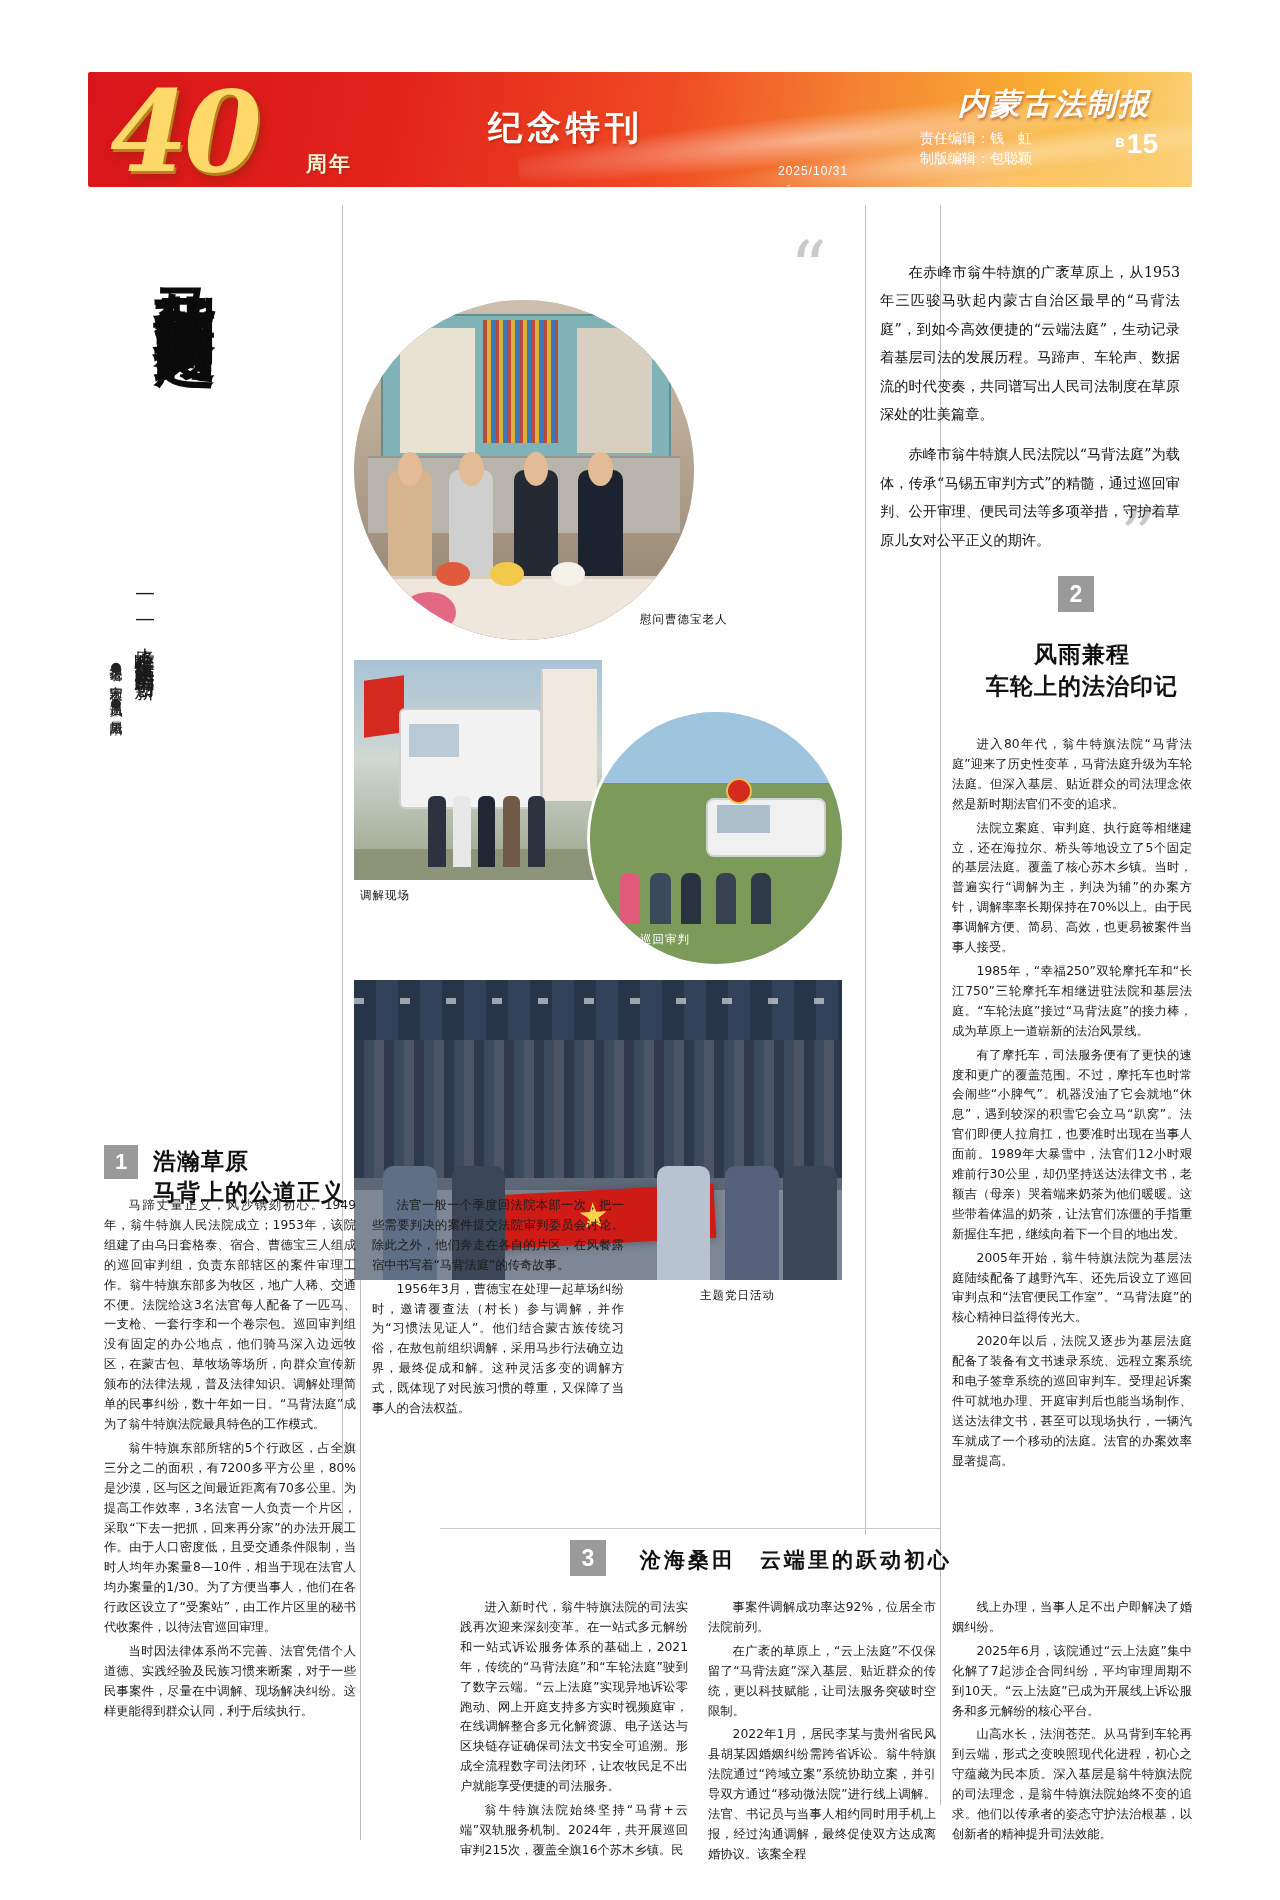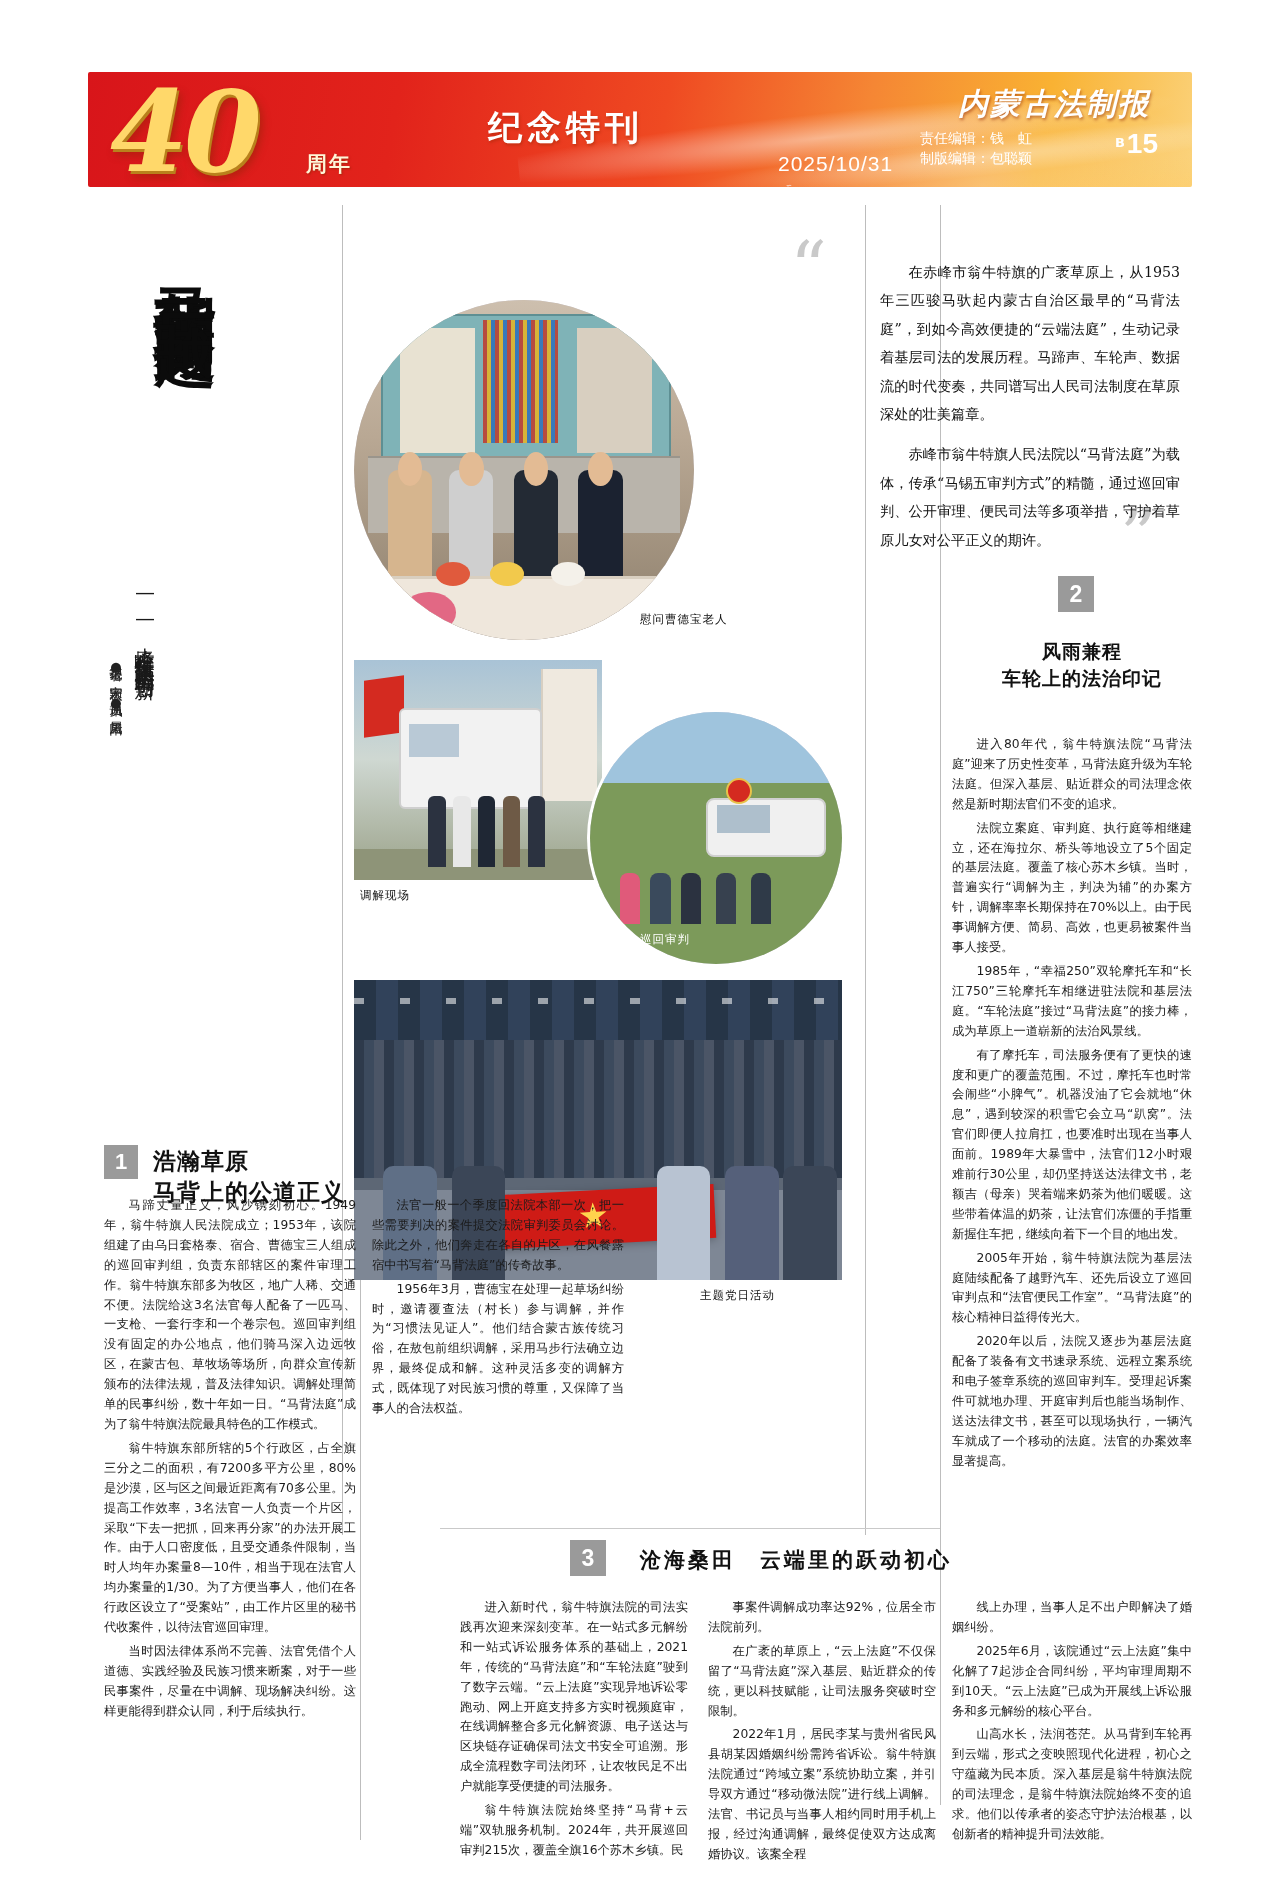--- a/index.html
+++ b/index.html
@@ -52,22 +52,22 @@
     text-shadow:1px 1px 2px rgba(130,40,0,.6);
   }
   .mh-jinian{
     position:absolute;left:400px;top:33px;
     font-size:34px;font-weight:700;color:#ffffff;letter-spacing:5px;
     text-shadow:1px 2px 3px rgba(150,40,0,.45);
     font-family:"DejaVu Sans","Liberation Sans",sans-serif;
     text-align:center;
   }
   .mh-date{
-    position:absolute;left:690px;top:80px;
-    font-size:21px;color:#ffffff;letter-spacing:1px;
+    position:absolute;left:690px;top:92px;
+    font-size:12px;color:#ffffff;letter-spacing:1px;
     font-family:"Liberation Sans",sans-serif;
   }
   .mh-right{
     position:absolute;right:10px;top:0;width:360px;height:115px;
   }
   .mh-paper-name{
     position:absolute;right:32px;top:12px;
     font-family:"DejaVu Serif","Liberation Serif",serif;
     font-size:30px;font-weight:700;font-style:italic;color:#ffffff;
     letter-spacing:2px;
@@ -222,21 +222,21 @@
     font-size:14.2px;line-height:2.0;color:#111;text-align:justify;
     font-family:"DejaVu Serif","Liberation Serif",serif;
   }
   .lead p{margin:0 0 12px 0;text-indent:2em;}
   .sec2-num{
     position:absolute;left:1058px;top:576px;width:36px;height:36px;background:#9a9a9a;color:#fff;
     font-size:23px;font-weight:700;text-align:center;line-height:36px;font-family:"Liberation Sans",sans-serif;
   }
   .sec2-title{
     position:absolute;left:962px;top:638px;width:240px;
-    font-size:19px;font-weight:700;line-height:1.4;letter-spacing:1px;
+    font-size:23px;font-weight:700;line-height:1.4;letter-spacing:1px;
     font-family:"DejaVu Serif","Liberation Serif",serif;text-align:center;
   }
   .col3{position:absolute;left:952px;top:700px;width:240px;height:1090px;margin-top:35px;}
 
   
   .sec3-num{
     position:absolute;left:570px;top:1540px;width:36px;height:36px;background:#9a9a9a;color:#fff;
     font-size:23px;font-weight:700;text-align:center;line-height:36px;font-family:"Liberation Sans",sans-serif;
   }
   .sec3-title{

